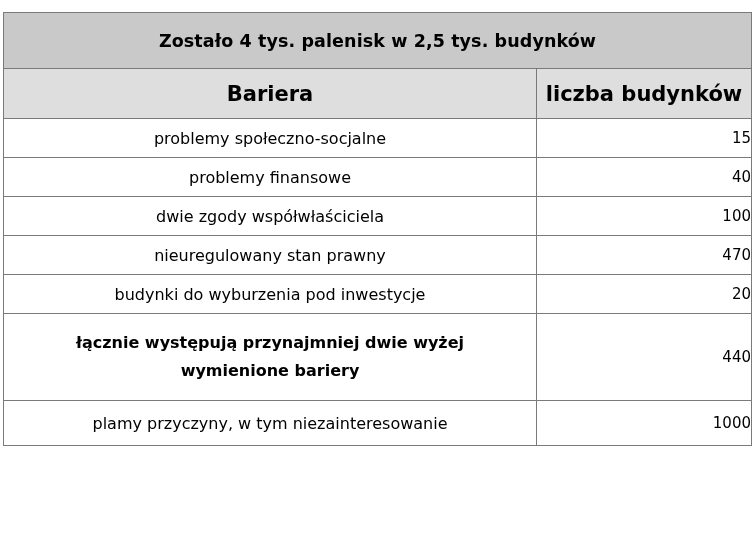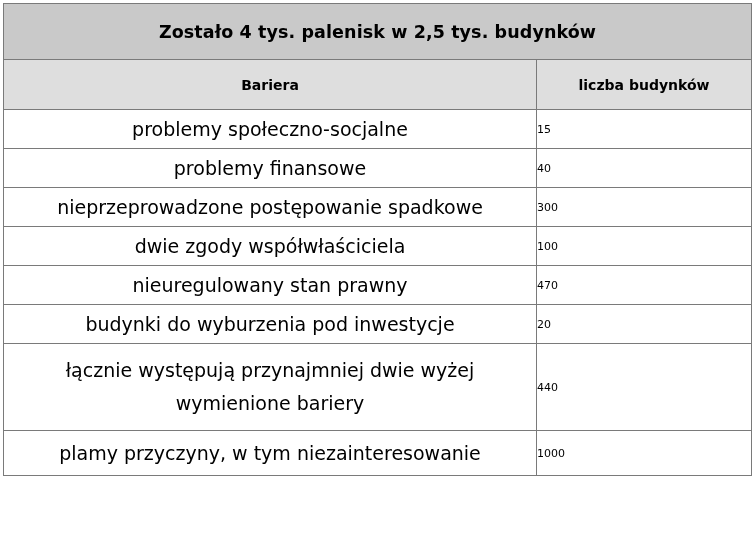--- a/index.html
+++ b/index.html
@@ -11,21 +11,21 @@
     width: 754px;
     height: 557px;
     font-family: "DejaVu Sans", sans-serif;
     color: #000000;
     overflow: hidden;
   }
   .table-wrap {
     width: 754px;
     height: 557px;
     box-sizing: border-box;
-    padding: 3px 3px 3px 3px;
+    padding: 12px 3px 3px 3px;
   }
   table.data-table {
     border-collapse: collapse;
     width: 748px;
     table-layout: fixed;
     border: 1px solid #7a7a7a;
   }
   table.data-table td {
     border: 1px solid #7a7a7a;
     padding: 0;
@@ -36,39 +36,39 @@
     font-weight: bold;
     font-size: 17.5px;
     height: 55px;
     vertical-align: middle;
     letter-spacing: 0.1px;
   }
   .header-cell {
     background: #dedede;
     text-align: center;
     font-weight: bold;
-    font-size: 14px;
+    font-size: 21px;
     height: 49px;
     vertical-align: middle;
   }
   .label-cell {
     text-align: center;
-    font-size: 19px;
+    font-size: 16px;
     vertical-align: middle;
     height: 38px;
     padding: 2px 6px;
   }
   .value-cell {
-    text-align: left;
-    font-size: 11px;
+    text-align: right;
+    font-size: 15px;
     vertical-align: middle;
     height: 38px;
   }
   .label-cell.bold {
-    font-weight: normal;
+    font-weight: bold;
     line-height: 1.75;
     height: 78px;
     padding: 4px 60px;
   }
   .row-tall .value-cell {
     height: 78px;
   }
   .row-last .label-cell,
   .row-last .value-cell {
     height: 44px;
@@ -95,24 +95,20 @@
       </tr>
       <tr>
         <td class="label-cell">problemy społeczno-socjalne</td>
         <td class="value-cell">15</td>
       </tr>
       <tr>
         <td class="label-cell">problemy finansowe</td>
         <td class="value-cell">40</td>
       </tr>
       <tr>
-        <td class="label-cell">nieprzeprowadzone postępowanie spadkowe</td>
-        <td class="value-cell">300</td>
-      </tr>
-      <tr>
         <td class="label-cell">dwie zgody współwłaściciela</td>
         <td class="value-cell">100</td>
       </tr>
       <tr>
         <td class="label-cell">nieuregulowany stan prawny</td>
         <td class="value-cell">470</td>
       </tr>
       <tr>
         <td class="label-cell">budynki do wyburzenia pod inwestycje</td>
         <td class="value-cell">20</td>

